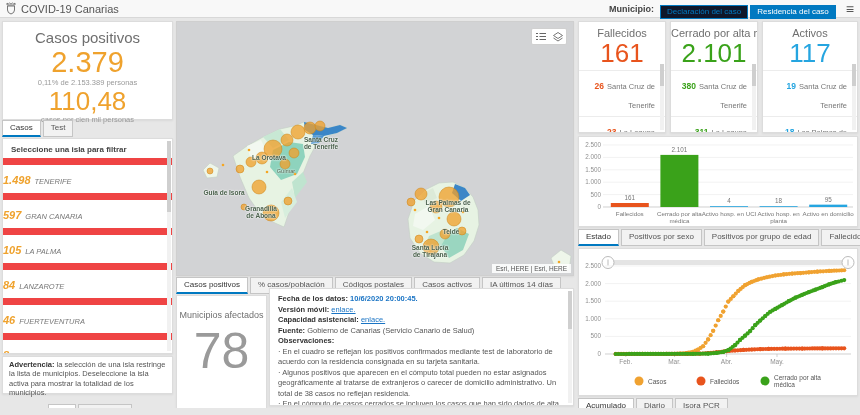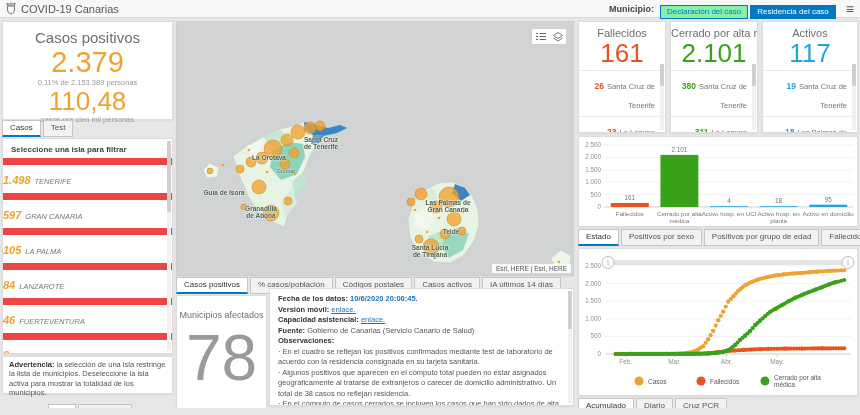--- a/index.html
+++ b/index.html
@@ -4,21 +4,21 @@
 <style>
   html,body{margin:0;padding:0;background:#e7e7e7;font-family:"Liberation Sans",sans-serif;}
   #stage{position:relative;width:860px;height:408px;overflow:hidden;background:#e7e7e7;}
   .card{position:absolute;background:#fff;border:1px solid #dcdcdc;box-sizing:border-box;box-shadow:0 1px 2px rgba(0,0,0,.06);}
   
   #topbar{position:absolute;left:0;top:0;width:860px;height:18px;background:#f8f8f8;border-bottom:1px solid #d8d8d8;display:flex;align-items:center;box-sizing:border-box;}
   #topbar .title{font-size:11px;color:#555;margin-left:4px;}
   #topbar .right{margin-left:auto;display:flex;align-items:center;gap:4px;padding-right:6px;justify-content:space-between;}
   #topbar .muni{font-size:9px;font-weight:bold;color:#444;}
   .hbtn{font-size:8px;padding:1px 6px 2px;border:1px solid #0079c1;cursor:pointer;}
-  .hbtn.inactive{background:#86efac;color:#0079c1;}
+  .hbtn.inactive{background:#0f172a;color:#0079c1;}
   .hbtn.active{background:#0079c1;color:#fff;}
   .burger{font-size:14px;color:#555;line-height:10px;margin-left:6px;cursor:pointer;}
   
   .tabs{position:absolute;display:flex;gap:2px;}
   .tab{display:inline-block;border:1px solid #c5c5c5;background:#f2f2f2;color:#555;padding:2px 7px 3px;font-size:8px;cursor:pointer;white-space:nowrap;box-sizing:border-box;}
   .tab.active{background:#fff;border-bottom:2px solid #0079c1;color:#333;}
   
   #positives{left:2px;top:21px;width:171px;height:99px;text-align:center;}
   #positives .t{font-size:15px;color:#6f6f6f;margin-top:7px;}
   #positives .big{font-size:29px;color:#efa22d;font-weight:500;line-height:1.0;margin-top:2px;}
@@ -37,21 +37,21 @@
   #warning b{color:#333;}
   
   #map{left:176px;top:21px;width:398px;height:255px;background:#d2d3d5;border:1px solid #cfcfcf;overflow:hidden;}
   .maplabel{position:absolute;transform:translate(-50%,-50%);font-size:6.5px;font-weight:bold;color:#49604b;text-align:center;white-space:pre;text-shadow:0 0 2px #fff,0 0 2px #fff;pointer-events:none;line-height:1.15;}
   .maplabel.small{font-size:5.5px;font-weight:normal;}
   #mapctrl{position:absolute;right:6px;top:6px;width:34px;height:15px;background:#fff;border:1px solid #d0d0d0;border-radius:2px;display:flex;align-items:center;justify-content:space-around;}
   #attr{position:absolute;right:2px;bottom:2px;background:rgba(255,255,255,.85);color:#555;font-size:6.5px;padding:1px 4px;}
   
   #munis{left:176px;top:295px;width:91px;height:118px;text-align:center;}
   #munis .t{font-size:9px;color:#6f6f6f;margin-top:14px;}
-  #munis .v{font-size:64px;color:#9a9a9a;font-weight:500;margin-top:6px;line-height:1;}
+  #munis .v{font-size:50px;color:#9a9a9a;font-weight:500;margin-top:6px;line-height:1;}
   
   #info{left:269px;top:288px;width:305px;height:118px;overflow:hidden;padding:5px 12px 4px 8px;font-size:7.5px;color:#555;line-height:1.4;}
   #info p{margin:0;}
   #info .lbl{font-weight:bold;color:#333;}
   #info .date{font-weight:bold;color:#1a74c4;}
   #info .lnk{color:#1a74c4;text-decoration:underline;cursor:pointer;}
   
   .sumcard{top:21px;height:112px;overflow:hidden;text-align:center;}
   .sumcard .t{font-size:11px;color:#6f6f6f;margin-top:5px;white-space:nowrap;overflow:hidden;}
   .sumcard .v{font-size:26px;font-weight:500;line-height:1.05;margin-top:1px;}
@@ -667,16 +667,16 @@
         <circle cx="122" cy="132" r="4.5" fill="#e8541d"></circle>
         <text x="131" y="134.5" font-size="6.5" fill="#555555" text-anchor="start">Fallecidos</text>
         <circle cx="186" cy="132" r="4.5" fill="#3aa21a"></circle>
         <text x="195" y="130.5" font-size="6.5" fill="#555555" text-anchor="start">Cerrado por alta</text>
         <text x="195" y="137.5" font-size="6.5" fill="#555555" text-anchor="start">médica</text>
       </svg>
   </div>
   <div class="tabs" id="acum-tabs" style="left:578px;top:398px;">
       <div class="tab active">Acumulado</div>
       <div class="tab">Diario</div>
-      <div class="tab">Cruz PCR</div>
+      <div class="tab">Isora PCR</div>
     </div>
 
 </div>
 
 </body></html>

